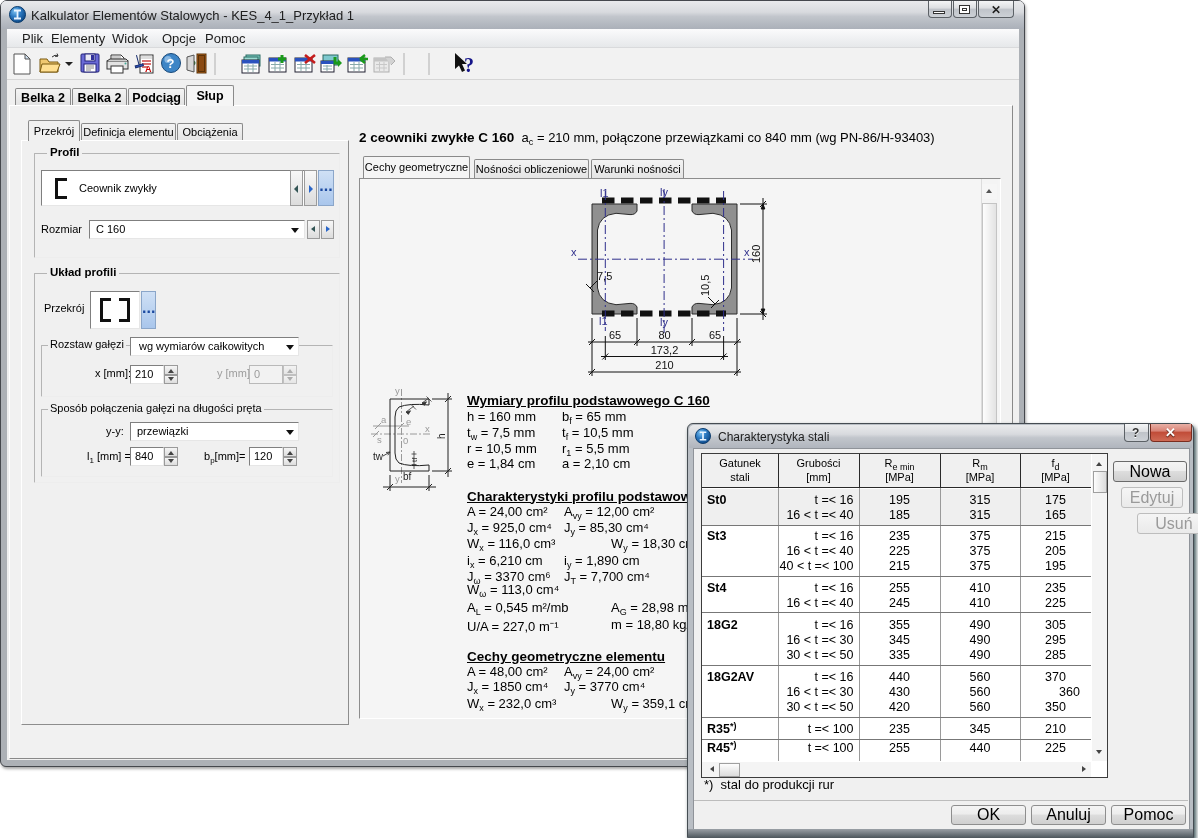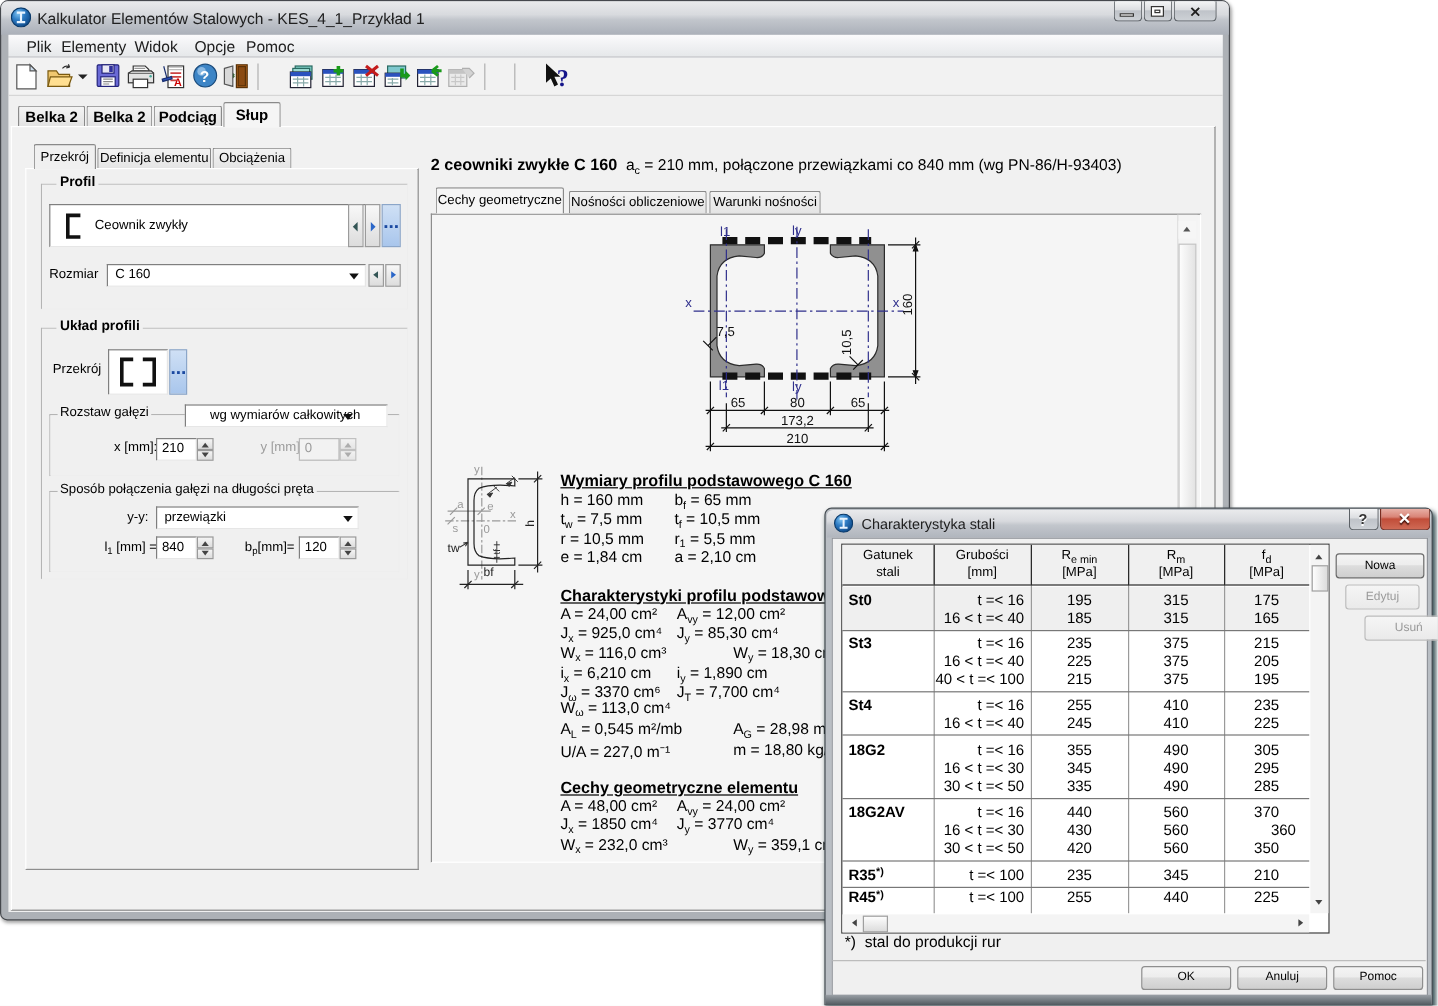--- a/index.html
+++ b/index.html
@@ -64,21 +64,21 @@
 #leftform .grouplabel2 { font-size:11px; }
 #leftform .lbl sub { font-size:8px; }
 .groupbox { position:absolute; border:1px solid; border-color:#b4b4b4 #ededed #ededed #b4b4b4; border-radius:1px; }
 .grouplabel { position:absolute; top:-8px; background:#f0f0f0; font-weight:bold; font-size:13px; padding:0 3px; }
 .grouplabel2 { position:absolute; top:-8px; background:#f0f0f0; font-size:13px; padding:0 2px; }
 .sunken { background:#fff; border:1px solid; border-color:#7f7f7f #e6e6e6 #e6e6e6 #7f7f7f; }
 .btn7 {
   position:absolute;
   background:linear-gradient(180deg,#f4f4f4 0%,#ededed 45%,#dddddd 50%,#cfcfcf 100%);
   border:1px solid #8e8e8e; border-radius:3px;
-  font-size:10px; color:#000; text-align:center;
+  font-size:16px; color:#000; text-align:center;
 }
 .btn7.disabled { color:#9a9a9a; background:linear-gradient(180deg,#f5f5f5,#eaeaea); border-color:#bdbdbd; }
 .spin { position:absolute; width:14px; }
 .spin .u,.spin .d {
   position:absolute; left:0; width:14px; height:50%;
   background:linear-gradient(180deg,#f5f5f5,#ddd);
   border:1px solid #9a9a9a;
 }
 .spin .d { bottom:0; }
 .arr { position:absolute; width:0; height:0; }
@@ -294,21 +294,21 @@
       <div class="abs sunken" style="left:89px;top:290px;width:50px;height:38px;"></div>
       <svg class="abs" style="left:97px;top:295px;" width="34" height="28" viewBox="0 0 34 28">
         <path d="M2 2 L13 2 L13 5 L5 5 L5 23 L13 23 L13 26 L2 26 Z" fill="#111"></path>
         <path d="M32 2 L21 2 L21 5 L29 5 L29 23 L21 23 L21 26 L32 26 Z" fill="#111"></path>
       </svg>
       <div class="abs" style="left:140px;top:290px;width:15px;height:38px;background:linear-gradient(180deg,#cfe0f5,#a9c6ec);border:1px solid #8ba6c9;color:#1b49a0;font-weight:bold;text-align:center;line-height:32px;">...</div>
 
       <div class="groupbox" style="left:40px;top:344px;width:292px;height:52px;">
         <div class="grouplabel2" style="left:6px;">Rozstaw gałęzi</div>
       </div>
-      <div class="combo" style="left:129px;top:336px;width:169px;height:19px;line-height:17px;padding-left:20px;margin-left:24px;">wg wymiarów całkowitych</div>
+      <div class="combo" style="left:129px;top:336px;width:169px;height:19px;line-height:17px;padding-left:8px;">wg wymiarów całkowitych</div>
       <div class="arr" style="left:285px;top:344px;border-left:4.5px solid transparent;border-right:4.5px solid transparent;border-top:5px solid #111;"></div>
 
       <div class="lbl" style="left:94px;top:366px;">x [mm]:</div>
       <div class="abs sunken txt13" style="left:129px;top:364px;width:34px;height:19px;line-height:17px;padding-left:4px;">210</div>
       <div class="spin" style="left:163px;top:364px;height:19px;">
         <div class="u"></div>
           <div class="d"></div>
         <div class="arr" style="left:4px;top:4px;border-left:3px solid transparent;border-right:3px solid transparent;border-bottom:4px solid #444;"></div>
         <div class="arr" style="left:4px;bottom:3px;border-left:3px solid transparent;border-right:3px solid transparent;border-top:4px solid #444;"></div>
       </div>

